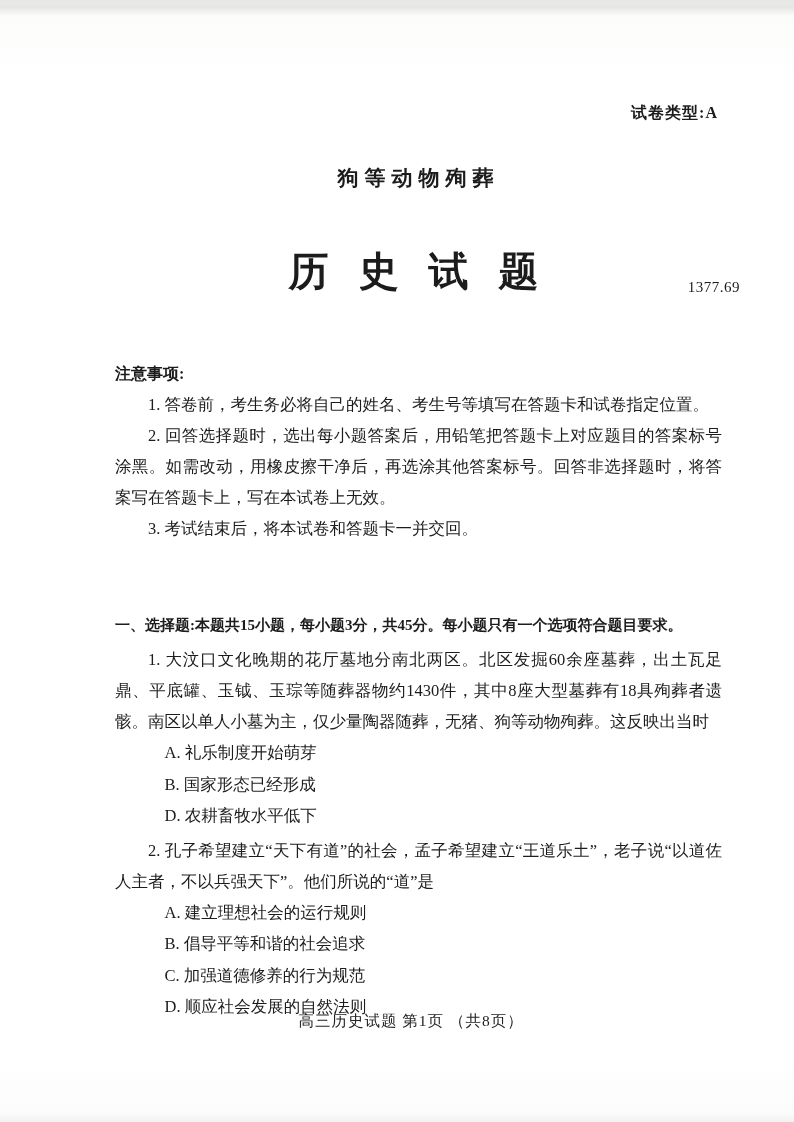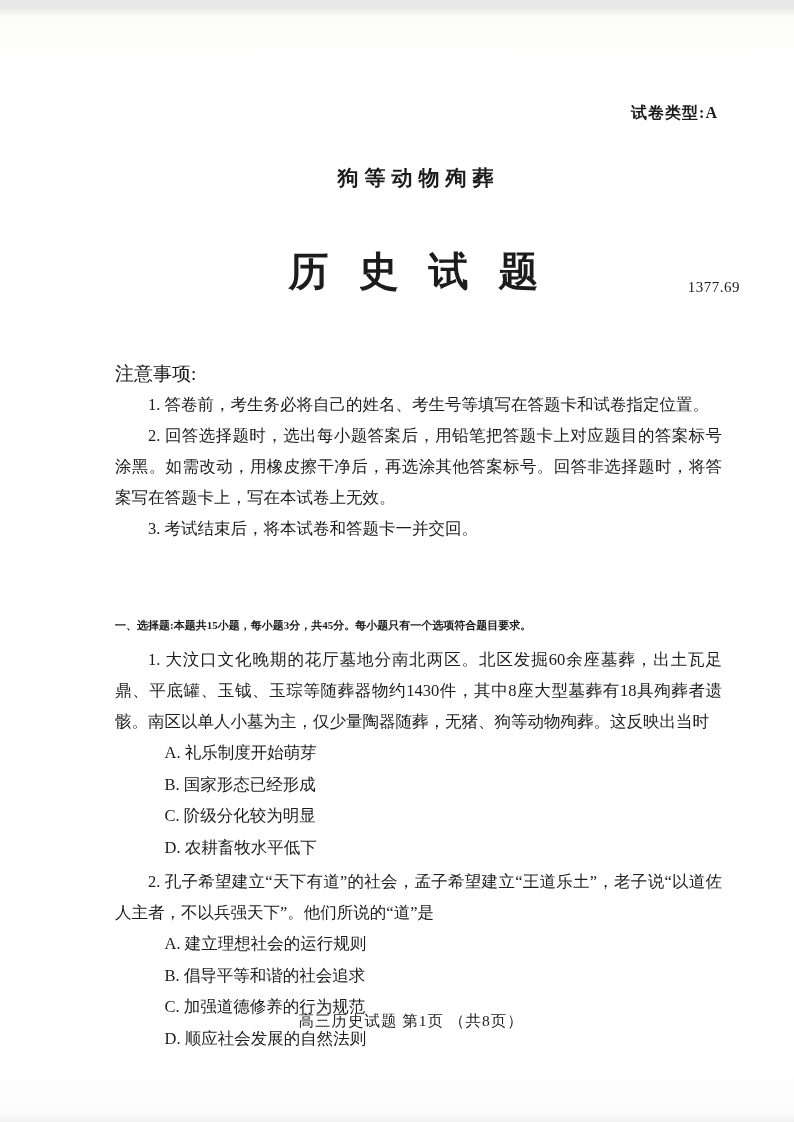--- a/index.html
+++ b/index.html
@@ -56,32 +56,32 @@
     bottom: -6px;
     font-size: 15px;
     letter-spacing: 0.5px;
   }
   .notes {
     margin-top: 68px;
     font-size: 16.5px;
     line-height: 31px;
   }
   .notes-heading {
-    font-weight: normal;
-    font-size: 19px;
+    font-weight: bold;
+    font-size: 16px;
   }
   .note-item {
     text-indent: 2em;
     margin: 0;
     text-align: justify;
   }
   .section-heading {
     margin-top: 66px;
     font-weight: bold;
-    font-size: 11px;
+    font-size: 15px;
     line-height: 31px;
     text-align: justify;
   }
   .question {
     margin-top: 2px;
     font-size: 16.5px;
     line-height: 31px;
   }
   .question-stem {
     text-indent: 2em;
@@ -148,21 +148,20 @@
       <p class="note-item">3. 考试结束后，将本试卷和答题卡一并交回。</p>
     </div>
 
     <div class="section-heading">一、选择题:本题共15小题，每小题3分，共45分。每小题只有一个选项符合题目要求。</div>
 
     <div class="question">
       <p class="question-stem">1. 大汶口文化晚期的花厅墓地分南北两区。北区发掘60余座墓葬，出土瓦足鼎、平底罐、玉钺、玉琮等随葬器物约1430件，其中8座大型墓葬有18具殉葬者遗骸。南区以单人小墓为主，仅少量陶器随葬，无猪、狗等动物殉葬。这反映出当时</p>
       <ul class="question-options">
         <li class="question-option">A. 礼乐制度开始萌芽</li>
         <li class="question-option">B. 国家形态已经形成</li>
-        <li class="question-option">C. 阶级分化较为明显</li>
         <li class="question-option">D. 农耕畜牧水平低下</li>
       </ul>
     </div>
 
     <div class="question">
       <p class="question-stem">2. 孔子希望建立“天下有道”的社会，孟子希望建立“王道乐土”，老子说“以道佐人主者，不以兵强天下”。他们所说的“道”是</p>
       <ul class="question-options">
         <li class="question-option">A. 建立理想社会的运行规则</li>
         <li class="question-option">B. 倡导平等和谐的社会追求</li>
         <li class="question-option">C. 加强道德修养的行为规范</li>

